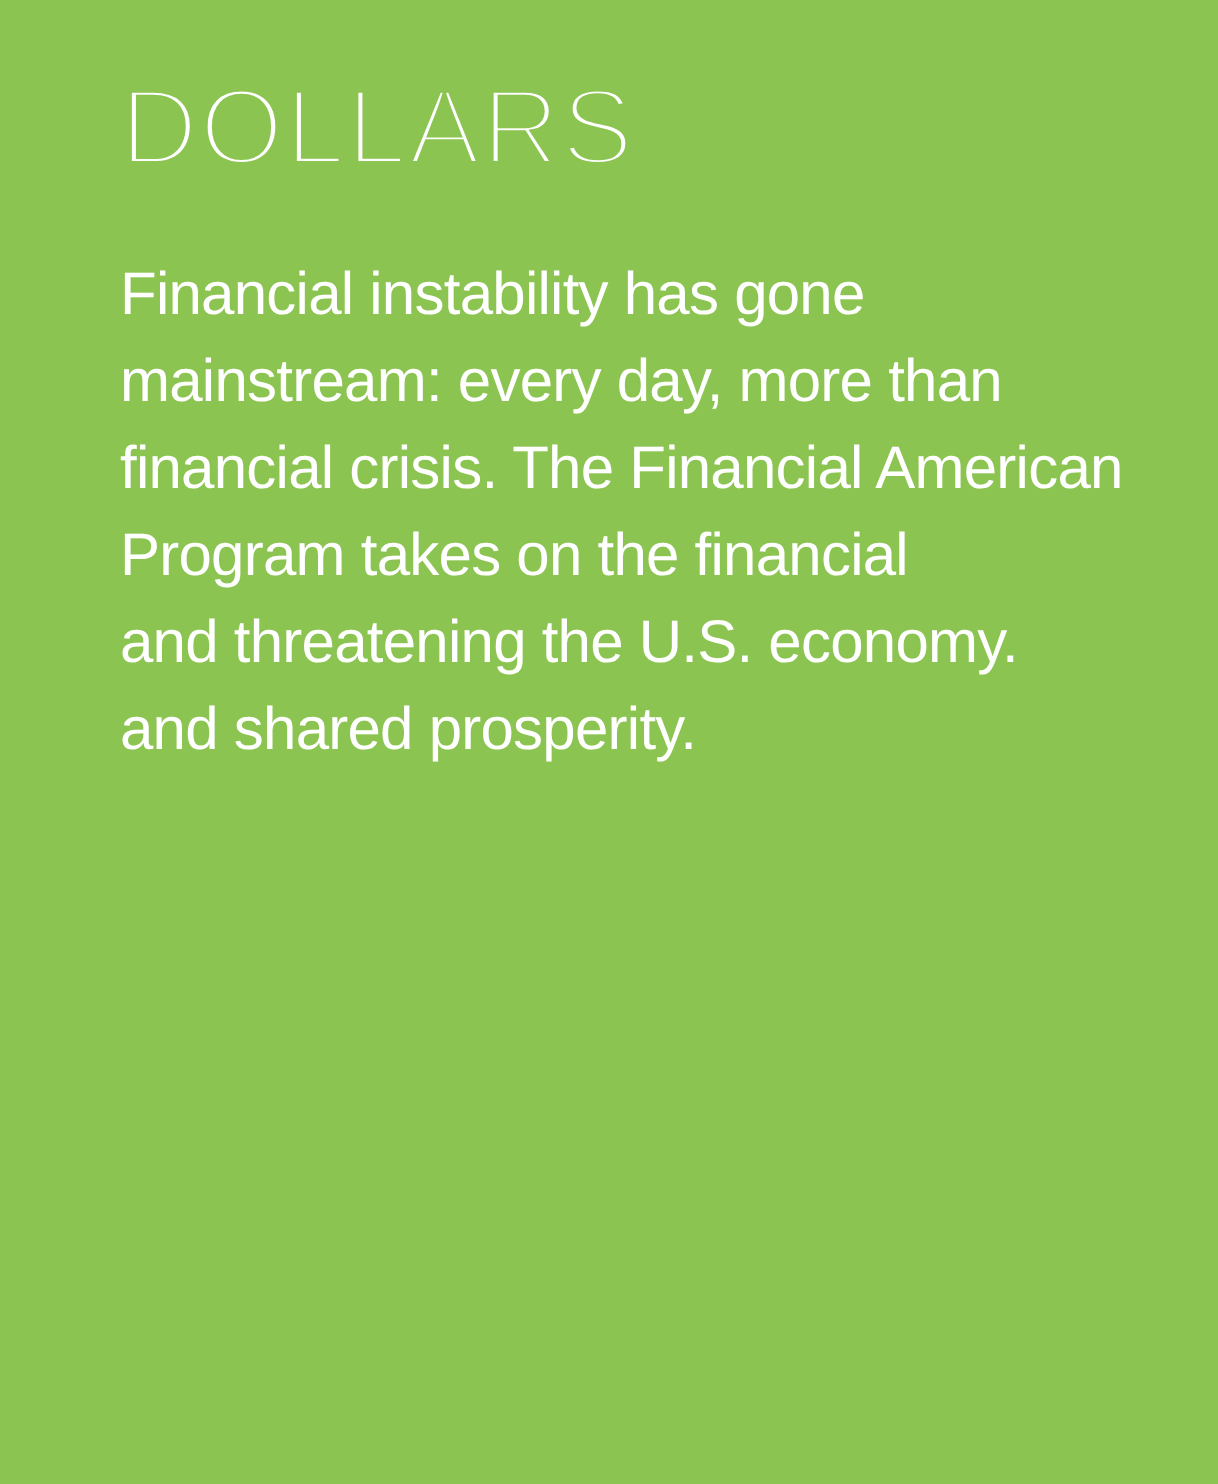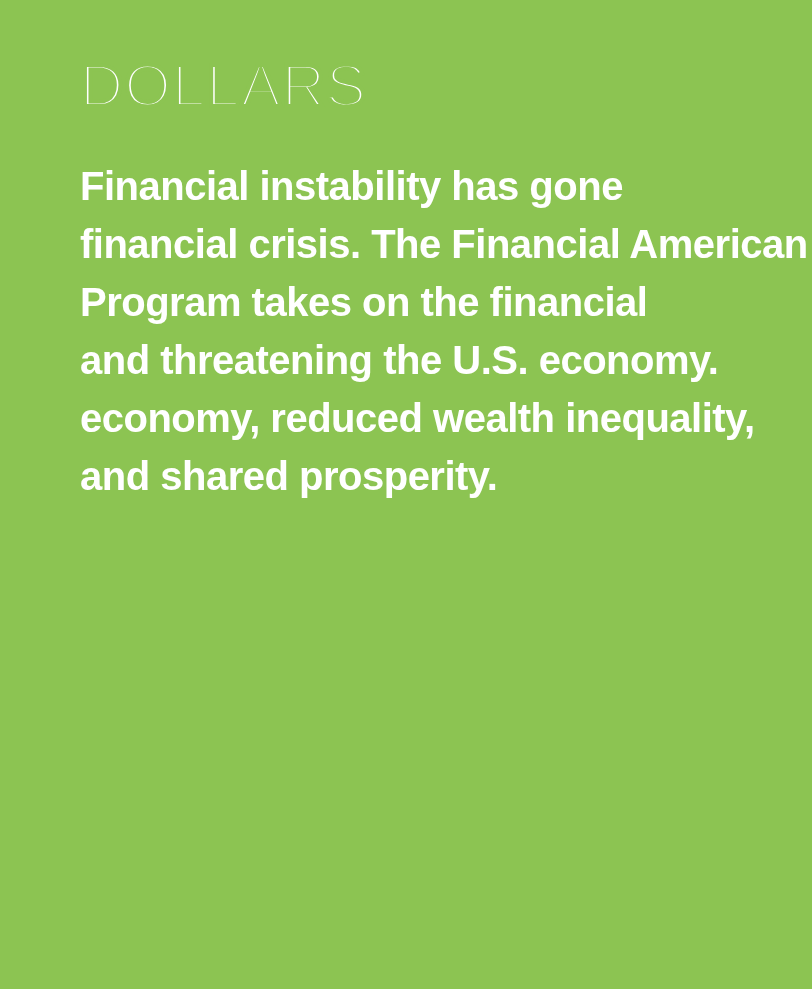--- a/index.html
+++ b/index.html
@@ -16,47 +16,47 @@
     background: var(--bg);
     font-family: "Liberation Sans", sans-serif;
   }
   .panel {
     width: 812px;
     height: 989px;
     padding: 44px 50px 0 80px;
     background: var(--bg);
   }
   .title {
-    font-size: 60px;
+    font-size: 72px;
     line-height: 83px;
     font-weight: 100;
     letter-spacing: 1px;
     color: var(--fg);
     
     -webkit-text-stroke: 4px var(--bg);
   }
   .title-line { display: block; white-space: nowrap; }
   .body-copy {
-    margin-top: 30px;
+    margin-top: 40px;
     color: var(--fg);
     font-size: 40px;
     line-height: 58px;
-    font-weight: 700;
+    font-weight: 400;
     letter-spacing: -0.5px;
   }
   .body-line { display: block; white-space: nowrap; }
 </style>
 </head>
 <body>
 
 <div class="panel">
   <h1 class="title">
     <span class="title-line">DOLLARS</span>
   </h1>
   <div class="body-copy" id="paragraph">
       <span class="body-line">Financial instability has gone</span>
+      <span class="body-line">mainstream: every day, more than</span>
       <span class="body-line">financial crisis. The Financial American</span>
       <span class="body-line">Program takes on the financial</span>
       <span class="body-line">and threatening the U.S. economy.</span>
-      <span class="body-line">economy, reduced wealth inequality,</span>
       <span class="body-line">and shared prosperity.</span>
     </div>
 </div>
 
 </body></html>

